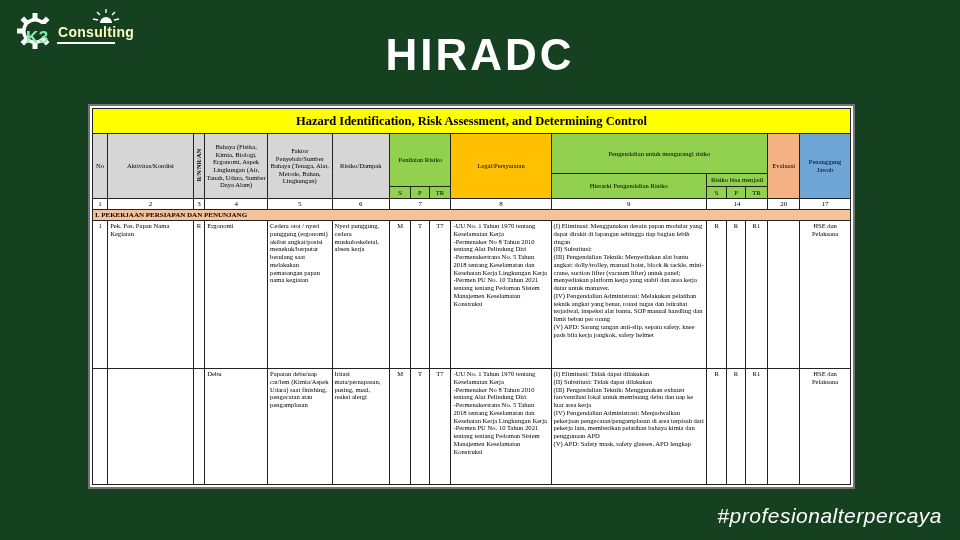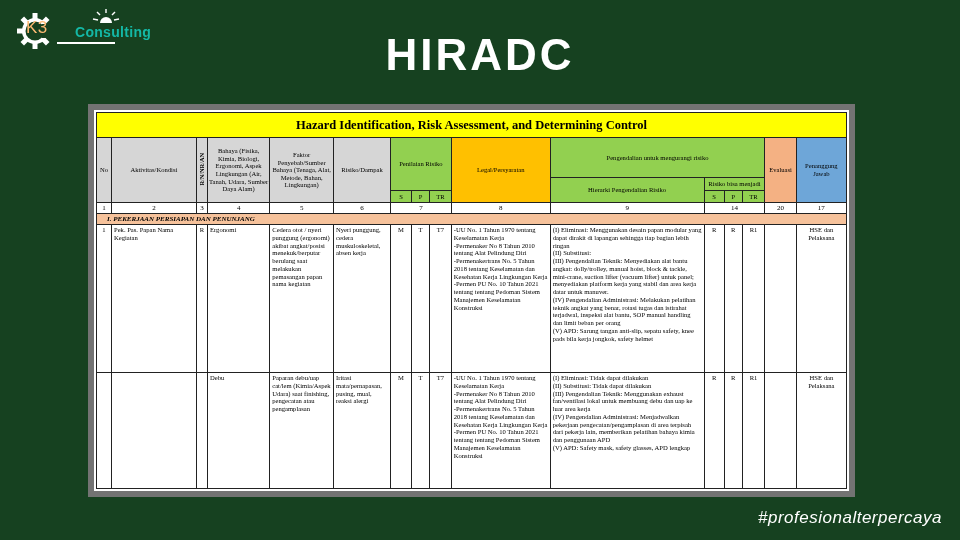--- a/index.html
+++ b/index.html
@@ -7,49 +7,49 @@
   body {
     position:relative;
     background:#164120;
     font-family:"Liberation Sans", sans-serif;
   }
 
   
   .logo { position:absolute; left:16px; top:10px; width:150px; height:44px; }
   .logo .gear { position:absolute; left:0; top:2px; }
   .logo .k3 {
-    position:absolute; left:10px; top:8px;
-    color:#fdba74; font-weight:normal; font-size:17px; letter-spacing:0.5px;
+    position:absolute; left:10px; top:18px;
+    color:#86efac; font-weight:bold; font-size:17px; letter-spacing:0.5px;
   }
   .logo .consulting {
-    position:absolute; left:59px; top:14px;
-    color:#14b8a6; font-weight:bold; font-size:14px; letter-spacing:0.3px;text-align:center;
+    position:absolute; left:42px; top:14px;
+    color:#fef9c3; font-weight:bold; font-size:14px; letter-spacing:0.3px;text-align:center;
   }
   .logo .sun { position:absolute; left:72px; top:-3px; }
   .logo .underline {
     position:absolute; left:41px; top:32px; width:58px; height:2px; background:#fff;
   }
 
   
   .page-title {
     position:absolute; left:0; top:30px; width:100%;
     text-align:center; color:#fff; font-size:44px; font-weight:bold;
     letter-spacing:3px;
   }
 
   
   .hashtag {
     position:absolute; right:18px; bottom:12px;
-    color:#fff; font-style:italic; font-size:17px; letter-spacing:0.5px;
+    color:#fff; font-style:italic; font-size:21px; letter-spacing:0.5px;
   }
 
   
   .sheet {
     position:absolute; left:88px; top:104px; width:767px;
-    background:#fff; padding:2px; border:6px solid #737373;
+    background:#fff; padding:2px; border:2px solid #737373;
   }
   table.hiradc {
     width:100%; border-collapse:collapse; table-layout:fixed;
     font-family:"Liberation Serif", serif; color:#000;
   }
   table.hiradc th, table.hiradc td {
     border:1px solid #222; overflow:hidden;
   }
   .tbl-title {
     background:#FFFF00; font-size:12.5px; font-weight:bold;
@@ -71,21 +71,21 @@
   .vtext {
     writing-mode:vertical-rl; transform:rotate(180deg);
     font-size:6.3px; font-weight:bold; display:inline-block; line-height:1;
   }
   .numrow td {
     height:11px; font-size:7px; text-align:center; vertical-align:middle;
     background:#fff; line-height:1;
   }
   .sectionrow td {
     height:11px; font-size:7px; font-weight:bold; text-align:left;
-    vertical-align:middle; background:#F6C29B; padding-left:10px; line-height:1;font-style:italic;
+    vertical-align:middle; background:#F6C29B; padding-left:2px; line-height:1;
   }
   tr.datarow td {
     background:#fff; font-size:6.6px; line-height:1.18;
     vertical-align:top; padding:1px 2px; text-align:left;
   }
   tr.datarow td.ctr { text-align:center; }
   .prewrap { white-space:pre-line; }
   tr.row1 { height:148px; }
   tr.row2 { height:116px; }
 </style>

